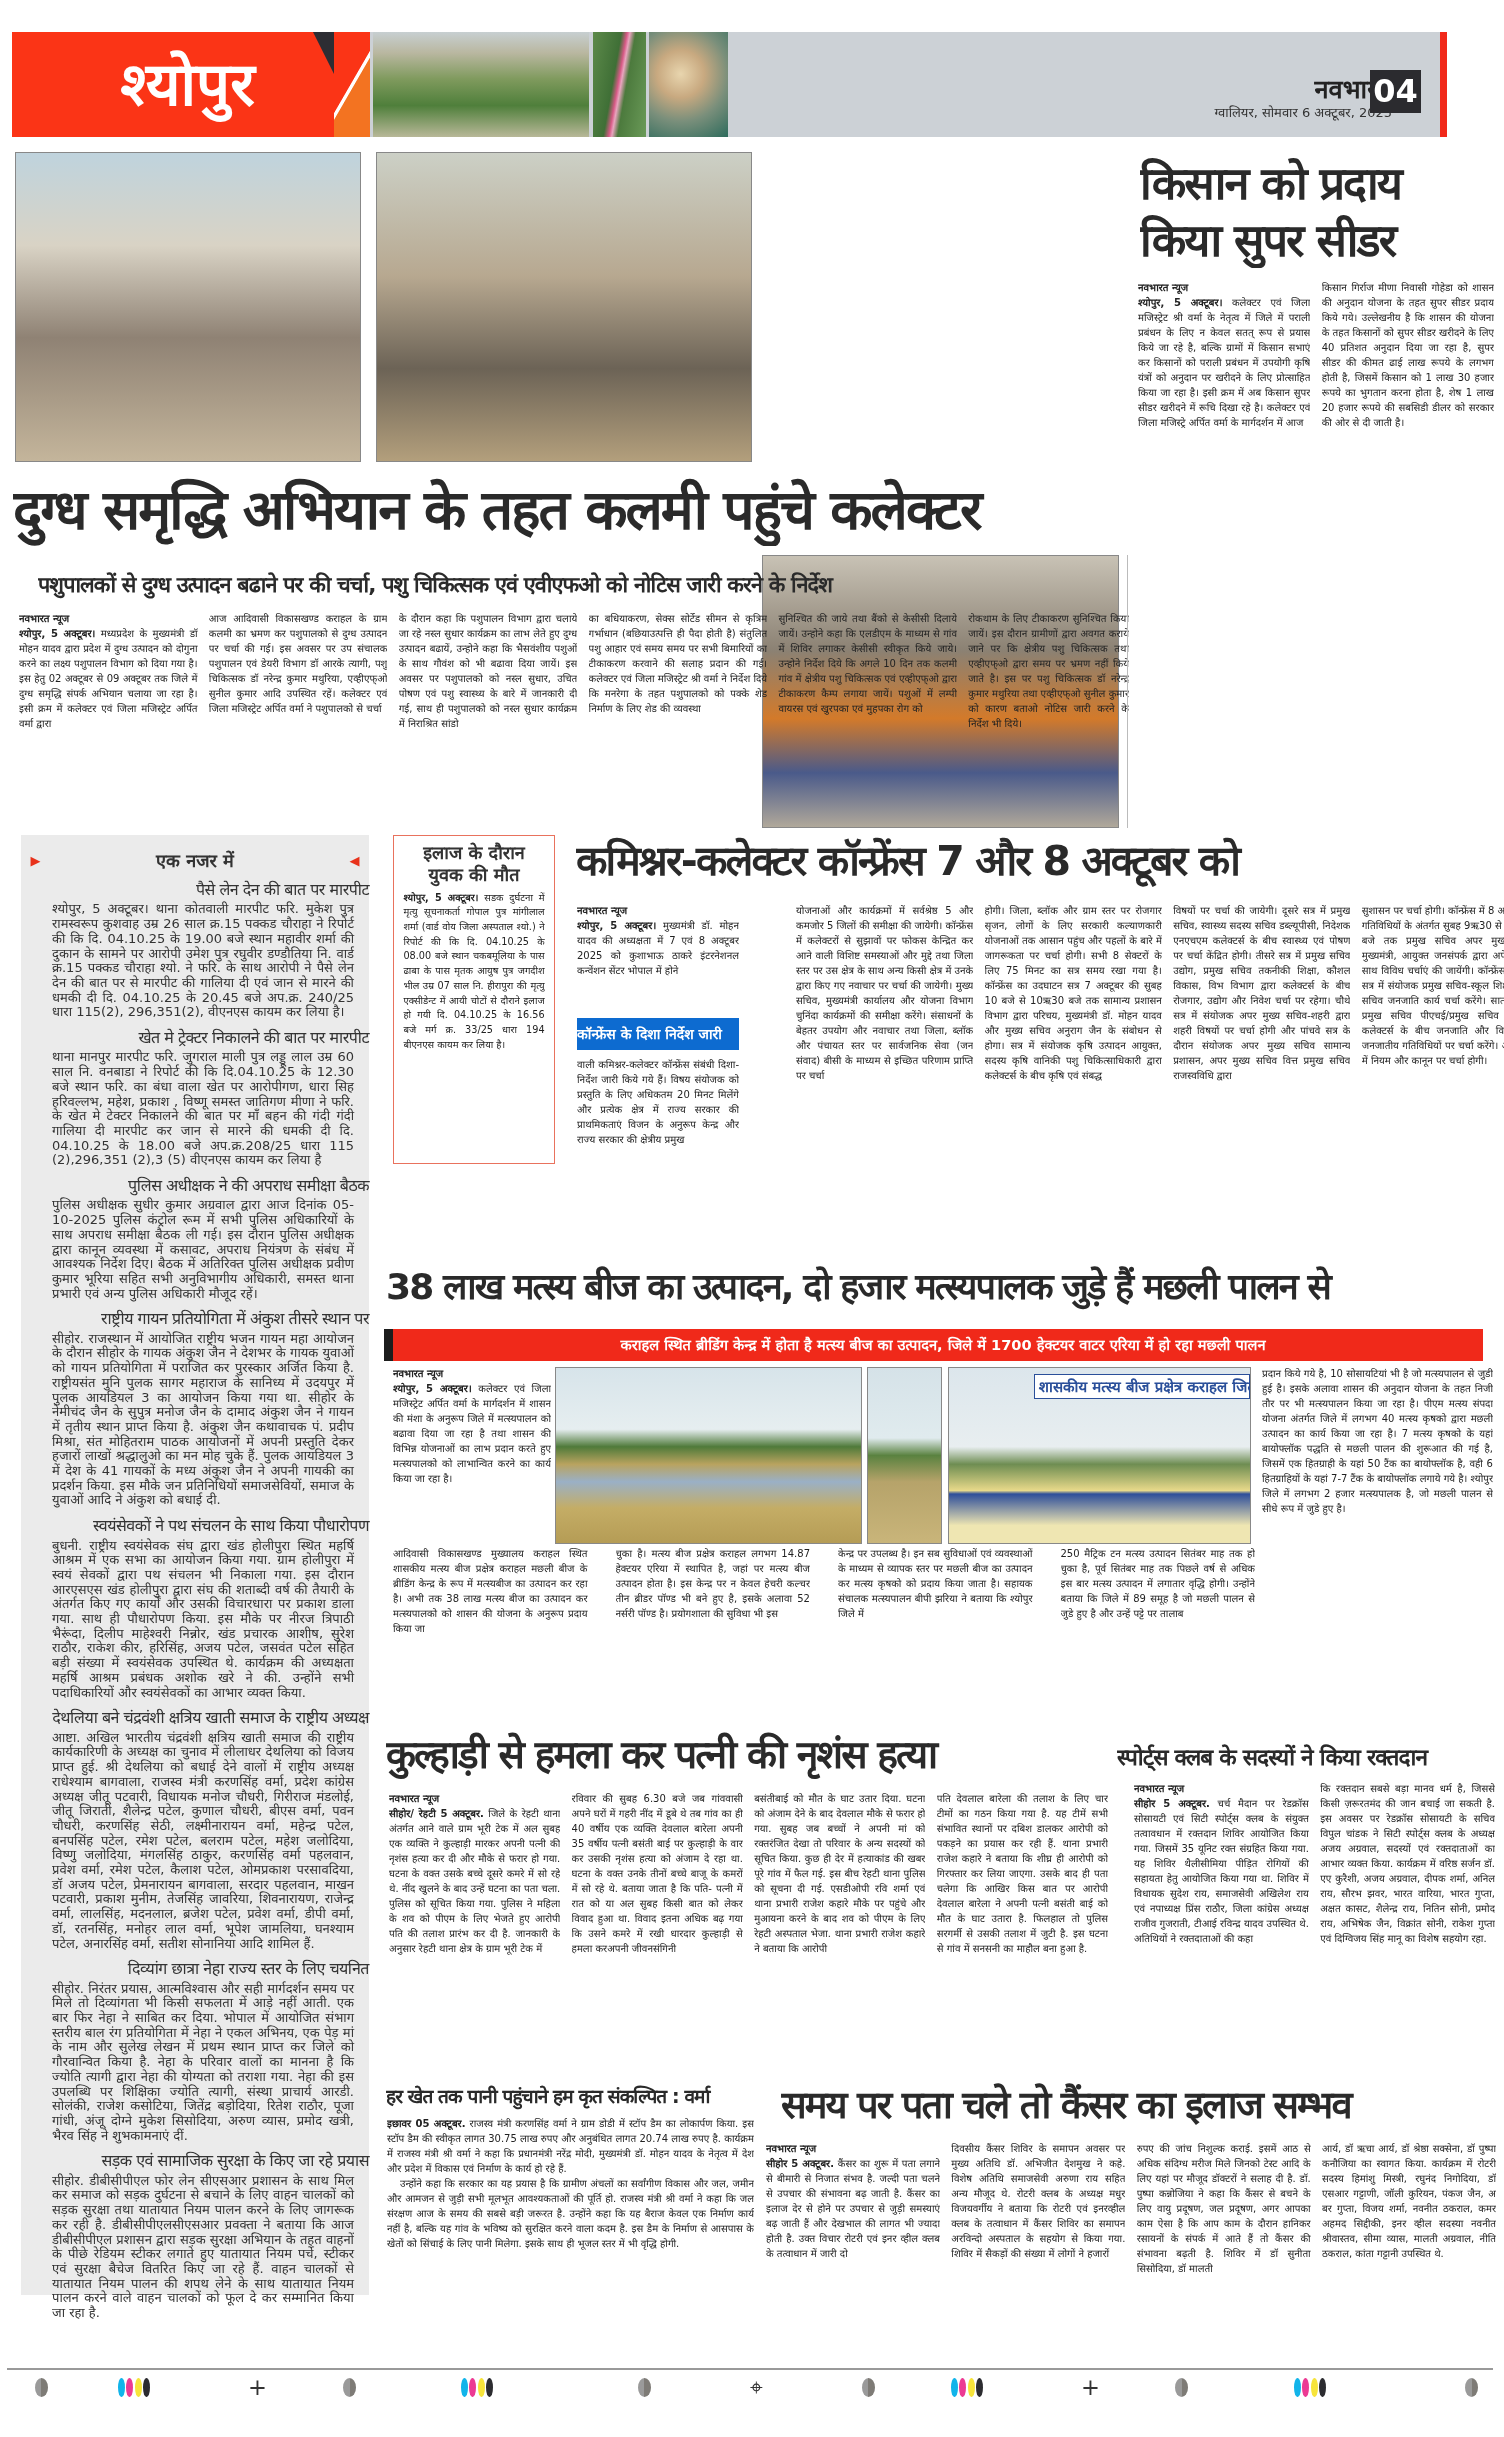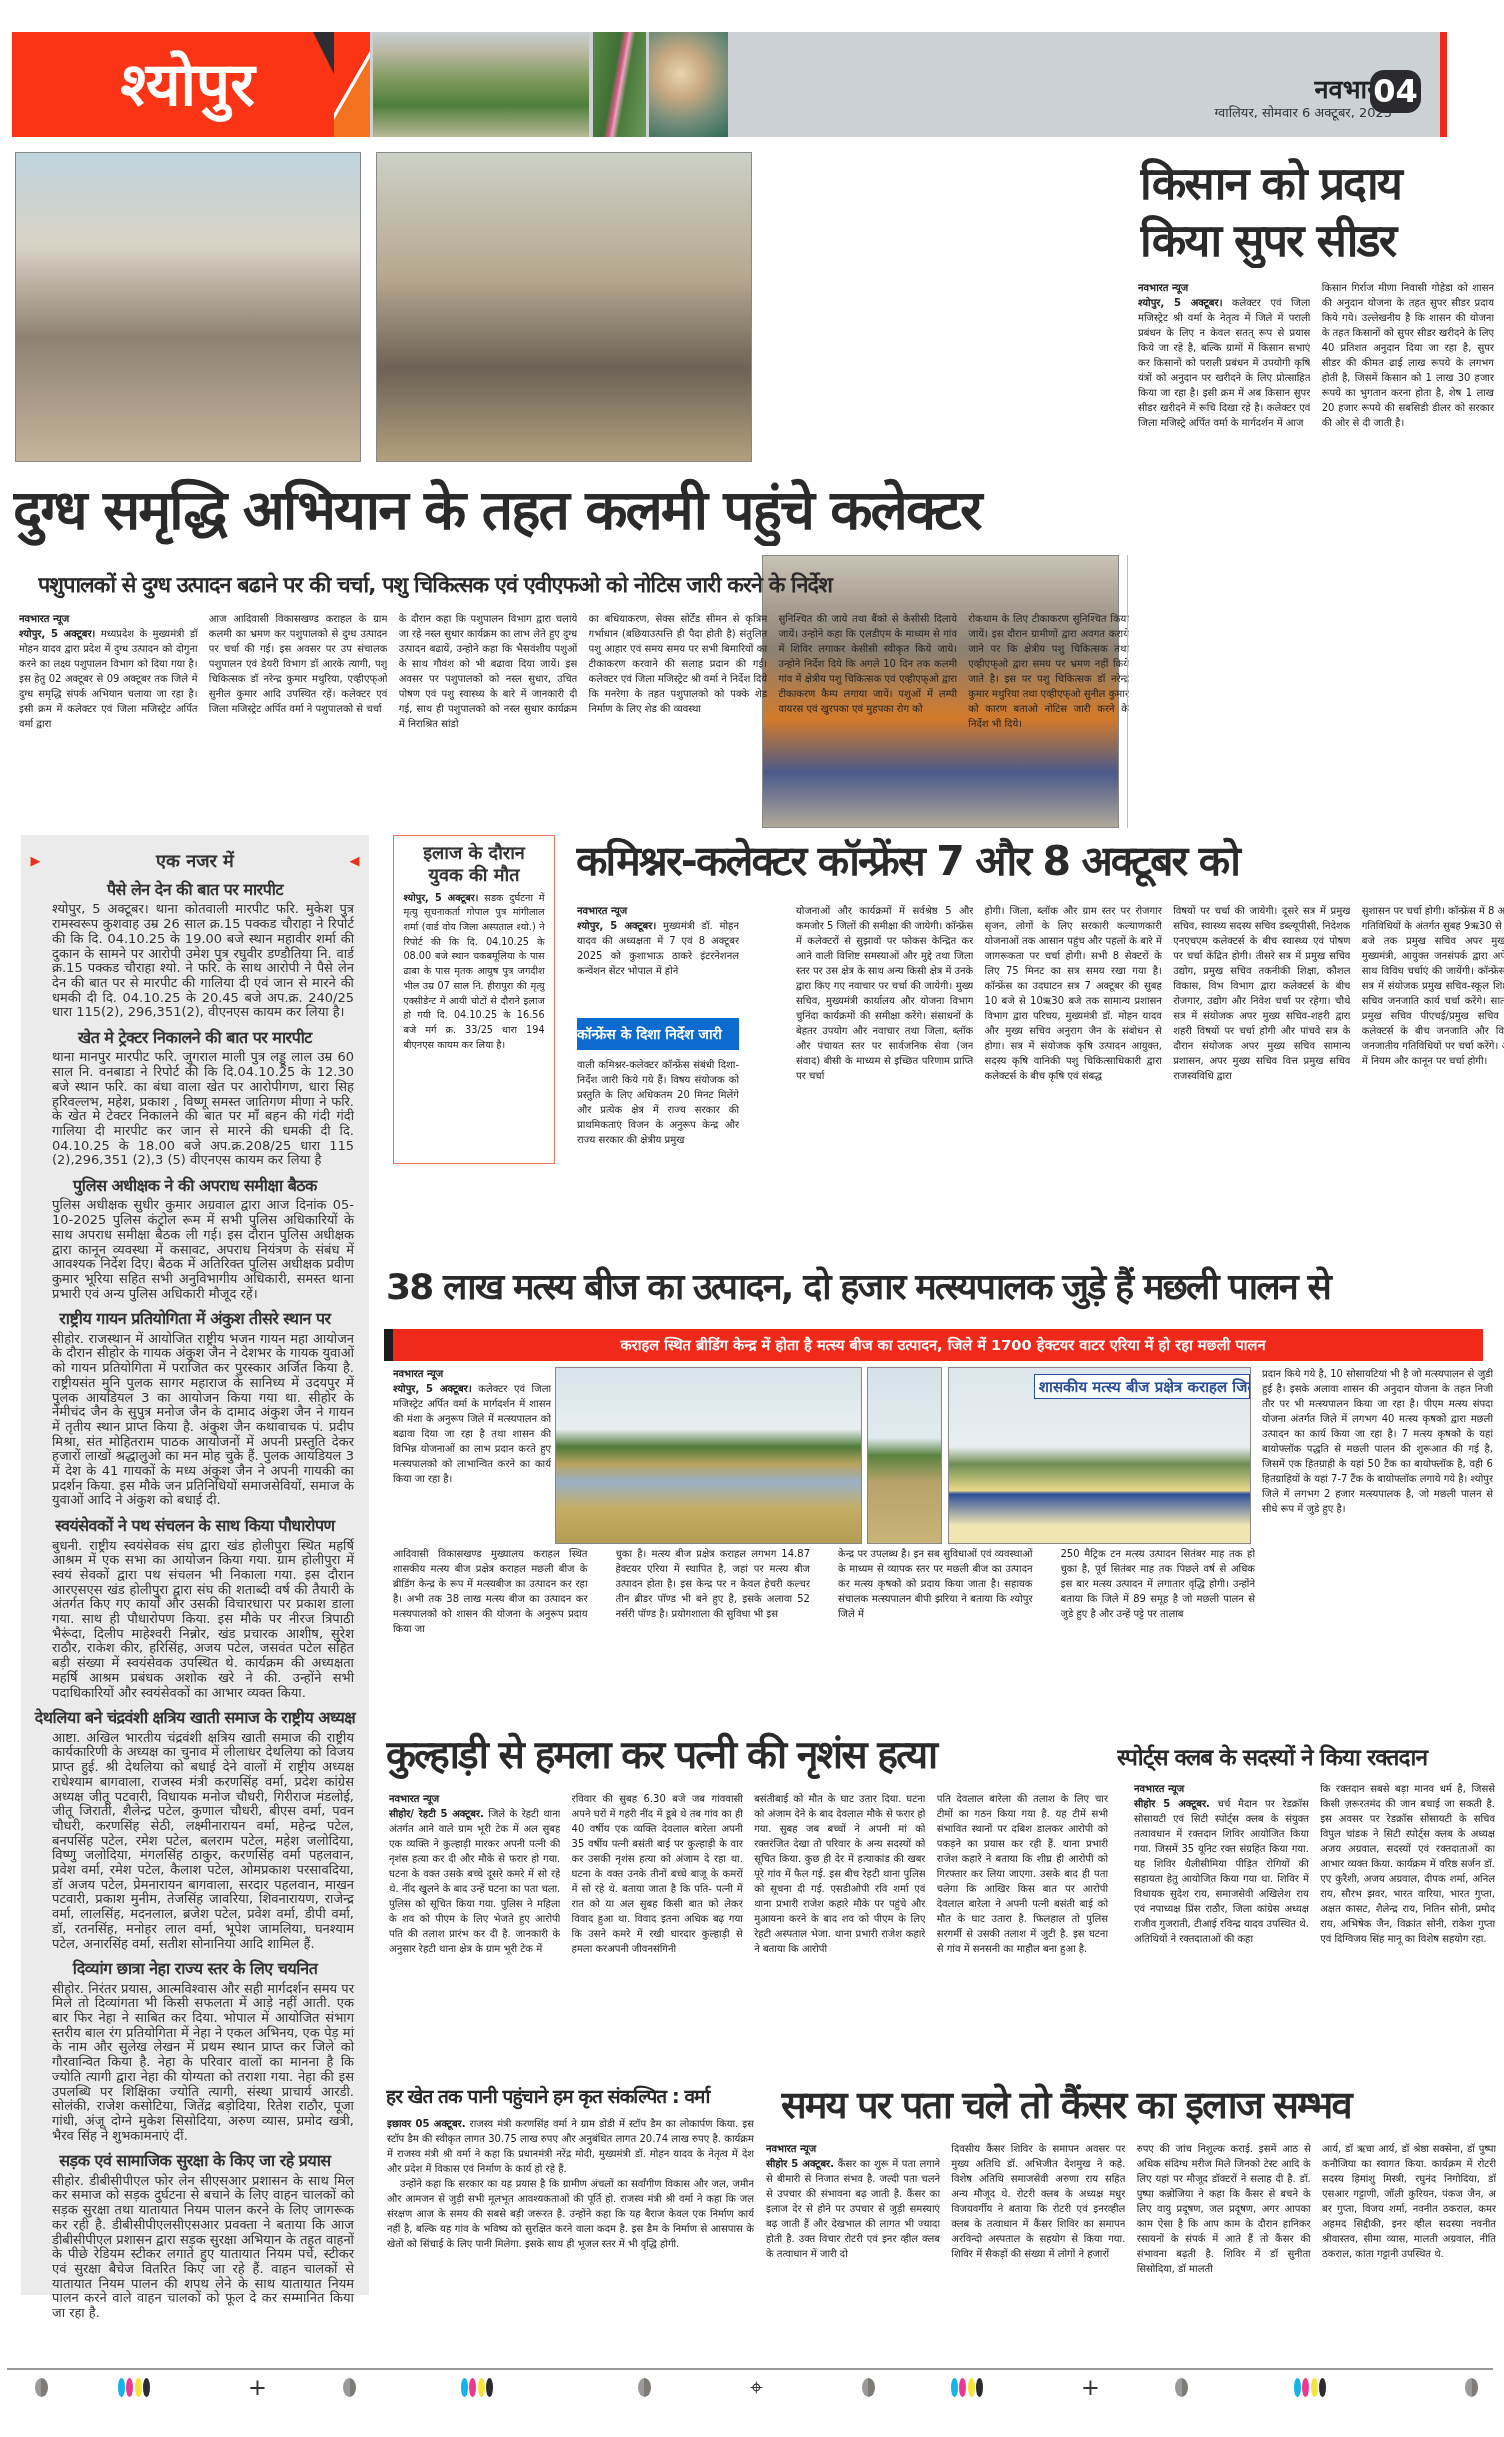--- a/index.html
+++ b/index.html
@@ -15,37 +15,37 @@
   .photo { border: 0.9px solid #888; overflow: hidden; }
 
   
   #masthead-red { left: 12.2px; top: 32px; width: 357px; height: 105px; background: #fb3416; }
   #masthead-red .tri1 { position: absolute; right: 0; top: 0; width: 0; height: 0; border-top: 56px solid #2d2d33; border-left: 28px solid transparent; border-right: 28px solid transparent; }
   #masthead-title { left: 56px; top: 41px; width: 263px; text-align: center; color: #fff; font-size: 60px; font-weight: bold; }
   #masthead-strip { left: 370px; top: 32px; width: 1072px; height: 105px; background: #ccd1d6; }
   #masthead-redbar { left: 1440px; top: 32px; width: 6.6px; height: 105px; background: #f1291a; }
   #brand { right: 113px; top: 71px; font-size: 25.4px; font-weight: bold; color: #222; }
   #edition-date { right: 113px; top: 103px; font-size: 13px; color: #333; }
-  #page-no { left: 1370px; top: 70px; width: 51px; height: 43px; background: #2b2b2f; color: #fff; font-size: 32px; font-weight: bold; text-align: center; line-height: 43px; border-radius: 14px; }
+  #page-no { left: 1370px; top: 70px; width: 51px; height: 43px; background: #2b2b2f; color: #fff; font-size: 32px; font-weight: bold; text-align: center; line-height: 43px; }
   .thumb { top: 32px; height: 105px; overflow: hidden; }
 
   
   .ph-field { background: linear-gradient(180deg, #c7cfd1 0%, #b9b7a0 20%, #7f9a5d 45%, #4f7f3b 70%, #b8b898 100%); }
   .ph-road { background: linear-gradient(100deg, #5d8a4a 0%, #3f6f36 40%, #d75a86 48%, #e9a4be 52%, #4c7a3d 60%, #6a9a58 100%); }
   .ph-cheetah { background: radial-gradient(circle at 40% 40%, #e8d5ae 0%, #c8a980 30%, #7a8f7b 60%, #2d6b5c 100%); }
   .ph-people1 { background: linear-gradient(180deg, #bfd3dd 0%, #d9d3c5 30%, #8f8274 60%, #c4b59b 100%); }
   .ph-people2 { background: linear-gradient(180deg, #ccd0c6 0%, #b7a890 40%, #6c6356 70%, #b39f7c 100%); }
   .ph-seeder { background: linear-gradient(180deg, #c8c2b5 0%, #8b8173 35%, #d37a2a 60%, #4a5a8a 80%, #b0a89a 100%); }
   .ph-pond { background: linear-gradient(180deg, #d7e4ea 0%, #e6eef0 35%, #4f7a3a 45%, #b9a35f 55%, #9ab0c6 65%, #c4ad66 80%, #b59c55 100%); }
   .ph-gate { background: linear-gradient(180deg, #dce6ec 0%, #e8eef0 45%, #6e8d52 55%, #e8d98a 70%, #2e4e9a 72%, #efe6b2 90%); }
   .ph-pond2 { background: linear-gradient(180deg, #d5e2e8 0%, #e0ebee 40%, #5a8240 50%, #b6a36a 65%, #c9b57a 100%); }
 
   
   #glance-box { left: 21px; top: 835px; width: 348px; height: 1460px; background: #ebebeb; }
-  .glance-h { text-align: center; font-weight: bold; font-size: 16px; color: #333; margin: 5.6px 0 2.8px; letter-spacing: -0.5px; }
+  .glance-h { text-align: right; font-weight: normal; font-size: 16px; color: #333; margin: 5.6px 0 2.8px; letter-spacing: -0.5px; }
   .glance-p { font-size: 13px; line-height: 14.7px; text-align: justify; color: #333; padding: 0 15px; margin-left: 16px; }
   #death-box { left: 393px; top: 835px; width: 162px; height: 329px; border: 1.9px solid #e9725d; padding: 5.6px 9.4px; }
   #conf-tag { left: 577px; top: 1018px; width: 162px; height: 32px; background: #0d6bd0; color: #fff; font-weight: bold; font-size: 14px; line-height: 32px; }
   #fish-banner { left: 384px; top: 1329px; width: 1099px; height: 32px; background: #f0291a; }
   #fish-banner .tab { position: absolute; left: 0; top: 0; width: 9.4px; height: 32px; background: #1d1d1d; }
   #fish-banner span { position: absolute; left: 19px; right: 0; top: 0; text-align: center; color: #fff; font-weight: bold; font-size: 14.6px; line-height: 32px; }
 
   
   #footer-rule { left: 6.6px; top: 2368px; width: 1486px; height: 1.9px; background: #999; }
   .reg { top: 2378px; display: flex; gap: 1.9px; align-items: center; }

